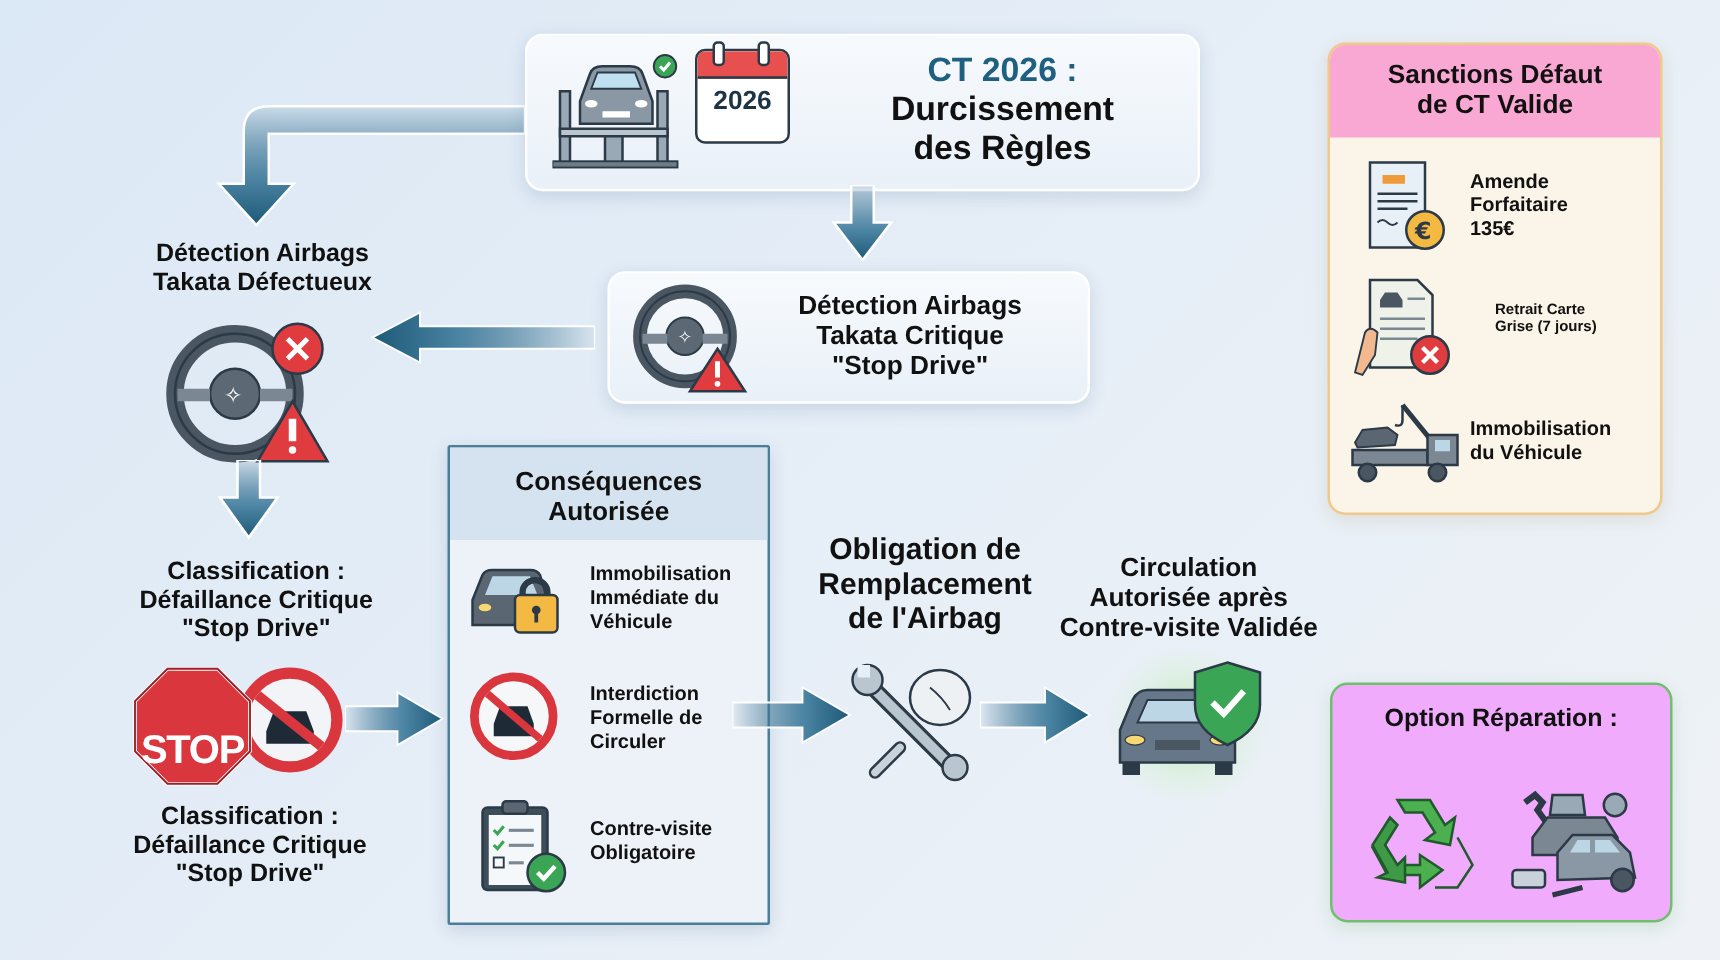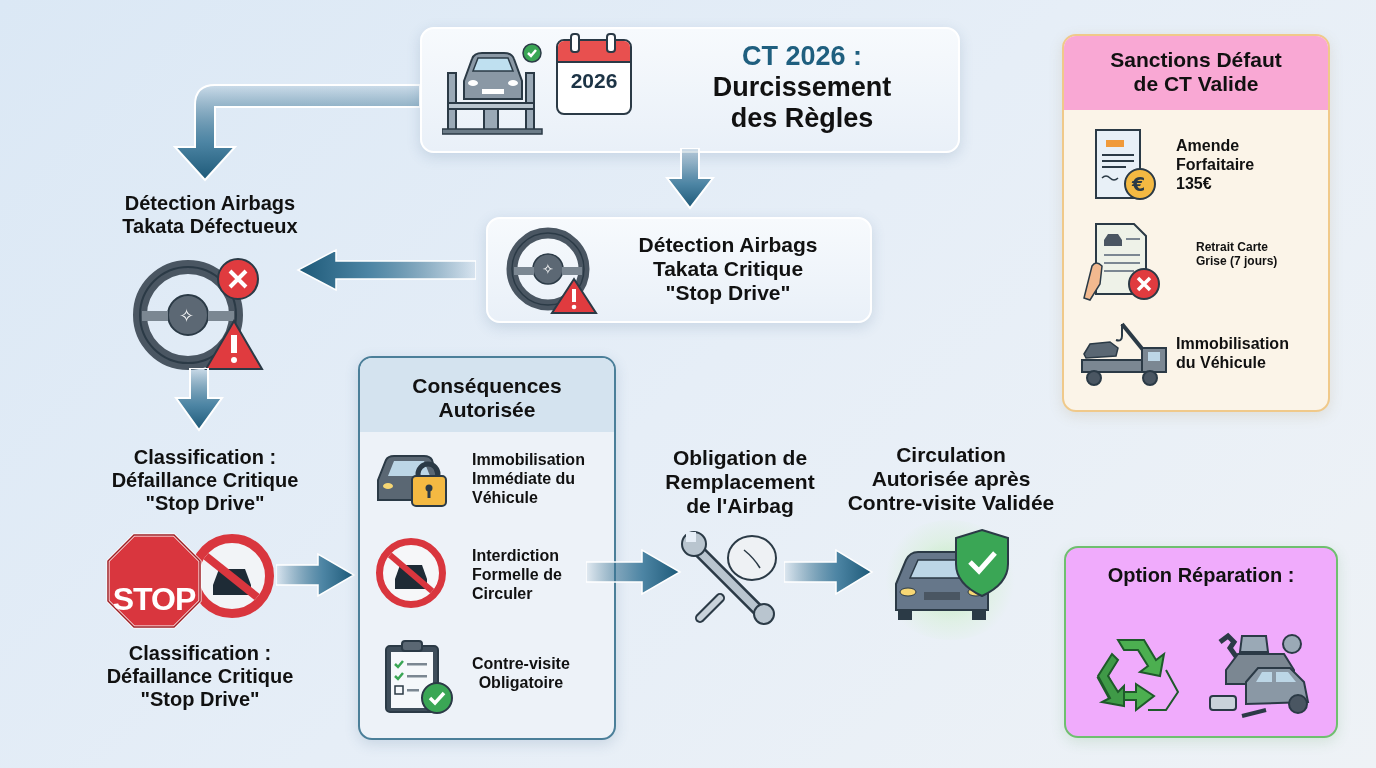--- a/index.html
+++ b/index.html
@@ -142,21 +142,21 @@
 <svg class="abs" style="left:276px;top:552px" width="80" height="46">
   <path d="M0,13 L42,13 L42,2 L78,23 L42,44 L42,33 L0,33 Z" fill="url(#arrH)" stroke="#fff" stroke-width="1.5"></path>
 </svg>
 
 <div class="label" style="left:60px;top:642px;width:280px;font-size:20px;">
   <div>Classification :</div>
   <div>Défaillance Critique</div>
   <div>"Stop Drive"</div>
 </div>
 
-<div class="abs" style="left:358px;top:356px;width:254px;height:380px;border:2px solid #4b7f99;border-radius:14px;background:#edf2f8;box-shadow:0 4px 14px rgba(60,100,140,0.18);overflow:hidden;">
+<div class="abs" style="left:358px;top:356px;width:254px;height:380px;border:2px solid #4b7f99;border-radius:2px;background:#edf2f8;box-shadow:0 4px 14px rgba(60,100,140,0.18);overflow:hidden;">
   <div class="label" style="left:0;top:0;width:254px;height:74px;background:#d4e3ef;font-size:21px;padding-top:16px;box-sizing:border-box;">
     <div>Conséquences</div>
     <div>Autorisée</div>
   </div>
 
   <svg class="abs" style="left:12px;top:92px" width="92" height="60" viewBox="0 0 92 60">
     <path d="M6,30 L14,10 Q16,6 22,6 L52,6 Q58,6 60,10 L66,30 L66,50 L6,50 Z" fill="#5a6773" stroke="#2b3a46" stroke-width="2"></path>
     <path d="M16,26 L22,11 L52,11 L58,26 Z" fill="#bcd6e6"></path>
     <ellipse cx="16" cy="36" rx="5" ry="3" fill="#f7d774"></ellipse>
     <rect x="46" y="14" width="20" height="20" rx="10" fill="none" stroke="#2b3a46" stroke-width="5"></rect>
@@ -188,31 +188,31 @@
     <rect x="20" y="3" width="20" height="10" rx="3" fill="#5a6773" stroke="#2b3a46" stroke-width="2"></rect>
     <path d="M13,26 L16,29 L21,23" stroke="#3aa655" stroke-width="2.5" fill="none"></path>
       <rect x="25" y="25" width="20" height="2.5" fill="#7b8792"></rect>
     <path d="M13,38 L16,41 L21,35" stroke="#3aa655" stroke-width="2.5" fill="none"></path>
       <rect x="25" y="37" width="20" height="2.5" fill="#7b8792"></rect>
     <rect x="13" y="48" width="8" height="8" fill="none" stroke="#2b3a46" stroke-width="1.5"></rect>
       <rect x="25" y="51" width="12" height="2.5" fill="#7b8792"></rect>
     <circle cx="55" cy="60" r="15" fill="#3aa655" stroke="#2b3a46" stroke-width="2"></circle>
     <path d="M48,60 L53,65 L62,55" stroke="#fff" stroke-width="3.5" fill="none"></path>
   </svg>
-  <div class="txt" style="left:112px;top:296px;font-size:16px;text-align:center;">
+  <div class="txt" style="left:112px;top:296px;font-size:16px;">
     <div>Contre-visite</div>
     <div>Obligatoire</div>
   </div>
 </div>
 
 <svg class="abs" style="left:586px;top:548px" width="96" height="48">
   <path d="M0,14 L56,14 L56,2 L94,24 L56,46 L56,34 L0,34 Z" fill="url(#arrH)" stroke="#fff" stroke-width="1.5"></path>
 </svg>
 
-<div class="label" style="left:640px;top:446px;width:200px;font-size:21px;text-align:center;">
+<div class="label" style="left:640px;top:426px;width:200px;font-size:24px;text-align:center;">
   <div>Obligation de</div>
   <div>Remplacement</div>
   <div>de l'Airbag</div>
 </div>
 <svg class="abs" style="left:680px;top:530px" width="104" height="96" viewBox="0 0 104 96">
   <path d="M12,14 L80,82" stroke="#2b3a46" stroke-width="13" stroke-linecap="round"></path>
   <path d="M12,14 L80,82" stroke="#b9c5cf" stroke-width="8" stroke-linecap="round"></path>
   <circle cx="14" cy="14" r="12" fill="#b9c5cf" stroke="#2b3a46" stroke-width="2"></circle>
   <rect x="6" y="2" width="10" height="10" fill="#e6eef7"></rect>
   <circle cx="84" cy="84" r="10" fill="#b9c5cf" stroke="#2b3a46" stroke-width="2"></circle>

